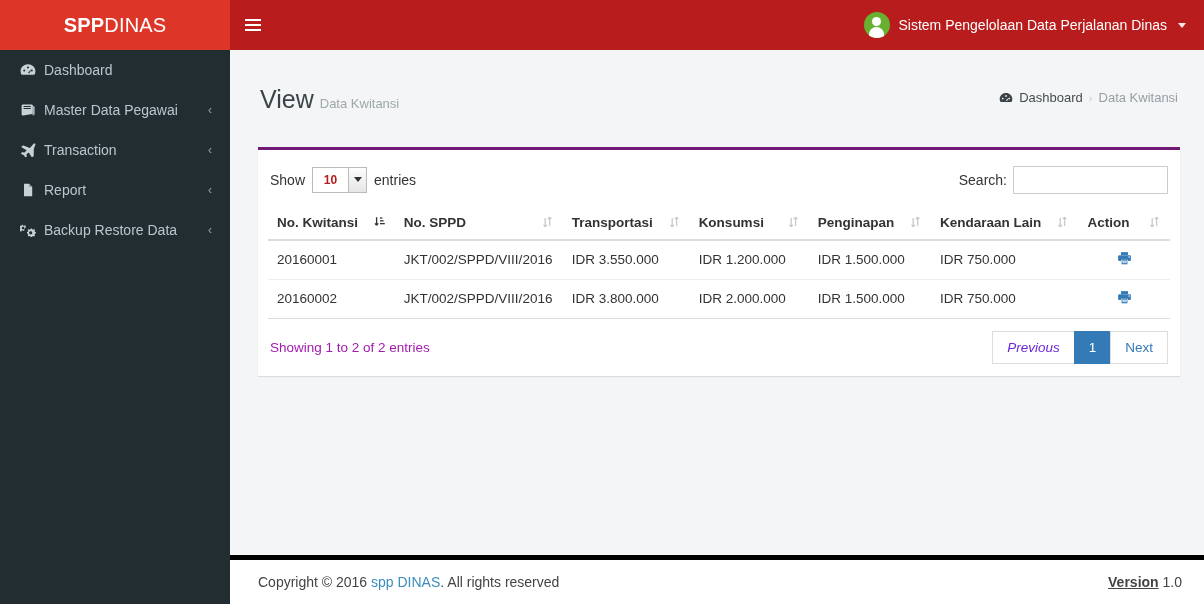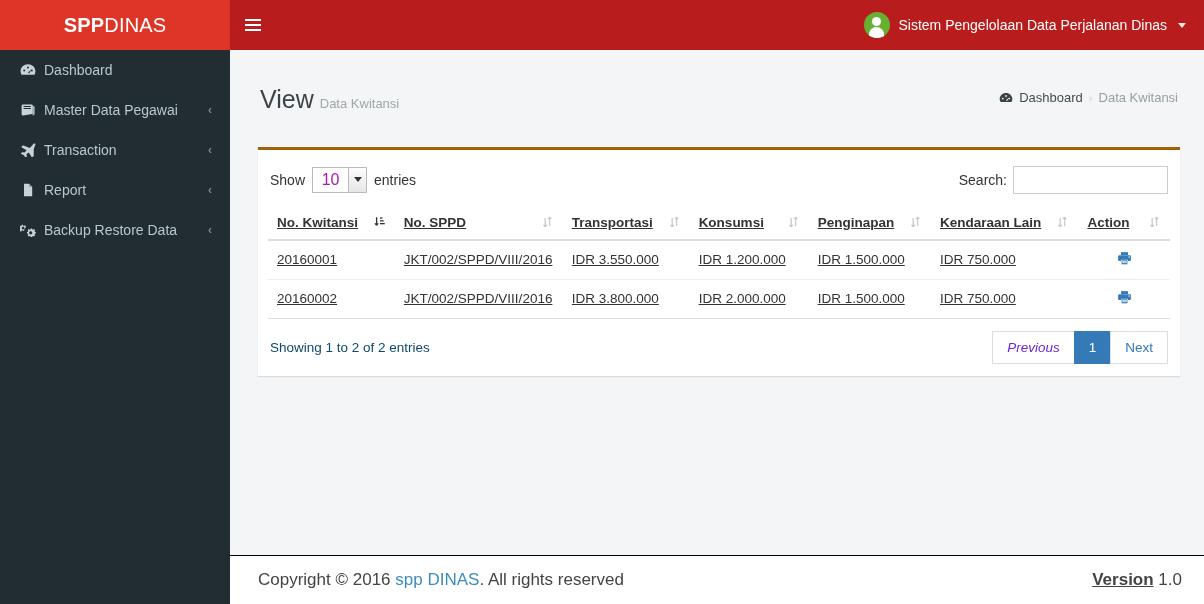--- a/index.html
+++ b/index.html
@@ -75,73 +75,73 @@
 
   .page-head { display:flex; align-items:center; justify-content:space-between; padding:4px 2px 18px 2px; }
   .page-title { font-size:25px; color:#3b4448; font-weight:400; line-height:1; }
   .page-title small { font-size:13px; color:#9ea7ab; margin-left:6px; font-weight:400; }
   .breadcrumb { font-size:13px; color:#97a0a4; display:flex; align-items:center; gap:6px; padding-bottom:3px; }
   .breadcrumb a { color:#3c8dbc; text-decoration:none; display:flex; align-items:center; gap:6px; cursor:pointer; color:#444d51; }
   .breadcrumb .sep { color:#c3c9cc; font-size:11px; }
 
   
   .box {
-    background:#fff; border-top:3px solid #a16207;
+    background:#fff; border-top:3px solid #701a75;
     box-shadow:0 1px 1px rgba(0,0,0,.1);
     padding:8px 10px 6px 10px;
   }
   .dt-top { display:flex; justify-content:space-between; align-items:center; padding:8px 2px 12px 2px; }
   .dt-length { font-size:14px; color:#333; display:flex; align-items:center; gap:7px; }
   .select-box {
     display:inline-flex; align-items:stretch; border:1px solid #bbb; background:#fff;
     height:26px; width:55px; font-size:12px; cursor:pointer;
   }
-  .select-val { flex:1; display:flex; align-items:center; justify-content:center; color:#a21caf; font-size:16px; }
+  .select-val { flex:1; display:flex; align-items:center; justify-content:center; color:#b91c1c; font-size:12px;font-weight:bold; }
   .select-arrow {
     width:18px; border-left:1px solid #bbb; background:linear-gradient(#fdfdfd,#e6e6e6);
     display:flex; align-items:center; justify-content:center;
   }
   .select-arrow i { width:0;height:0;border-left:4px solid transparent;border-right:4px solid transparent;border-top:5px solid #333; display:block; }
   .dt-filter { font-size:14px; color:#333; display:flex; align-items:center; gap:6px; }
   .dt-filter input {
     border:1px solid #ccc; height:28px; width:155px; padding:3px 6px;
     font-family:"Liberation Sans", sans-serif; font-size:13px; outline:none; background:#fff;
   }
 
-  table { width:100%; border-collapse:collapse;text-decoration:underline; }
+  table { width:100%; border-collapse:collapse; }
   thead th {
     text-align:left; font-size:13.5px; color:#333; font-weight:bold;
     padding:9px 8px 9px 9px; border-bottom:2px solid #ddd; white-space:nowrap;
     cursor:pointer; position:relative;
   }
   th .th-inner { display:flex; align-items:center; justify-content:space-between; gap:14px; }
   .sort-ico { display:inline-block; width:13px; text-align:center; flex:0 0 13px; }
   tbody td {
     font-size:13.5px; color:#333; padding:10px 8px 10px 9px;
     border-bottom:1px solid #eceff0; white-space:nowrap;
   }
   tbody tr:last-child td { border-bottom:1px solid #ddd; }
   td.action-cell { text-align:center; }
   .print-btn { color:#337ab7; cursor:pointer; display:inline-flex; }
 
   .dt-bottom { display:flex; justify-content:space-between; align-items:center; padding:12px 2px 6px 2px; }
-  .dt-info { font-size:13.5px; color:#0c4a6e; }
+  .dt-info { font-size:13.5px; color:#a21caf; }
   .pagination { display:flex; }
   .page-btn {
     border:1px solid #ddd; padding:7px 14px; font-size:13.5px; color:#337ab7;
     background:#fff; margin-left:-1px; cursor:pointer; line-height:1.3;
   }
   .page-btn.muted { color:#6d28d9;font-style:italic; }
   .page-btn.active { background:#337ab7; border-color:#337ab7; color:#fff; }
 
   
   .footer {
-    background:#fff; border-top:1px solid #000000; padding:14px 22px 14px 28px;
+    background:#fff; border-top:5px solid #000000; padding:14px 22px 14px 28px;
     display:flex; justify-content:space-between; align-items:center;
-    font-size:17px; color:#444;
+    font-size:14px; color:#444;
   }
   .footer a { color:#3c8dbc; text-decoration:none; cursor:pointer; }
   .footer .ver b { font-weight:bold;text-decoration:underline; }
 </style>
 </head>
 <body>
 
 <div class="app">
 
   <div class="topbar">

